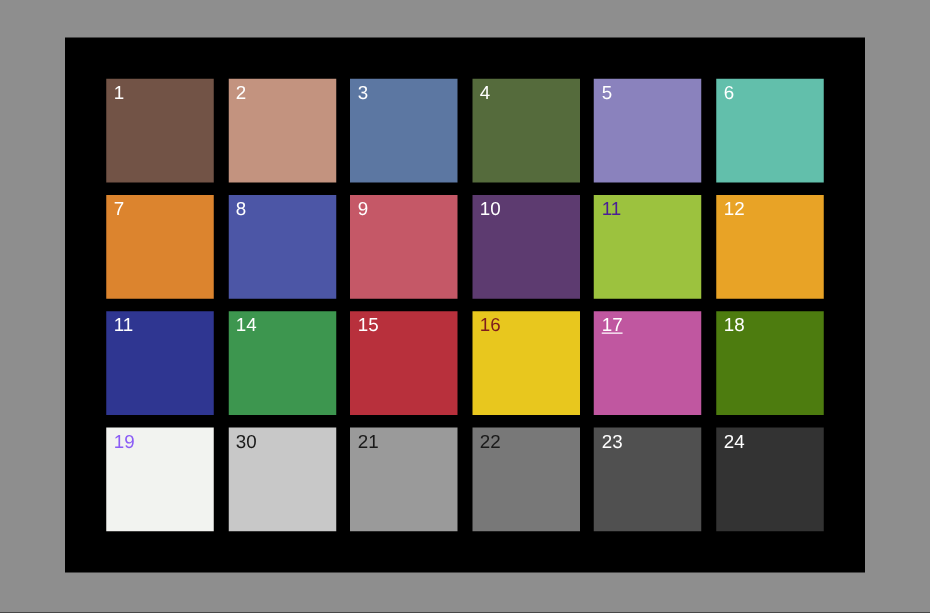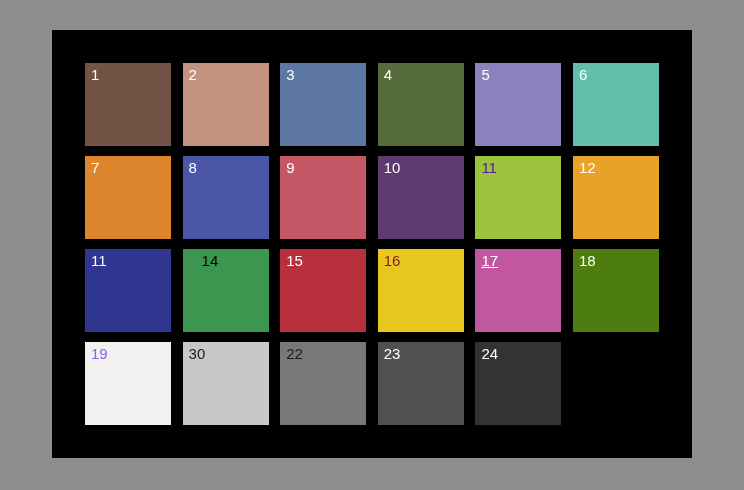--- a/index.html
+++ b/index.html
@@ -94,40 +94,43 @@
       <div class="patch" style="background: rgb(156, 194, 62);">
         <span class="patch-label" style="color: #4c1d95;">11</span>
       </div>
       <div class="patch" style="background: rgb(232, 163, 38);">
         <span class="patch-label" style="color: rgb(255, 255, 255);">12</span>
       </div>
       <div class="patch" style="background: rgb(47, 54, 145);">
         <span class="patch-label" style="color: rgb(255, 255, 255);">11</span>
       </div>
       <div class="patch" style="background: rgb(61, 150, 79);">
-        <span class="patch-label" style="color: #000000; margin-left: 13px;">14</span>
+        <span class="patch-label" style="color: #ffffff;">14</span>
       </div>
       <div class="patch" style="background: rgb(184, 48, 60);">
         <span class="patch-label" style="color: rgb(255, 255, 255);">15</span>
       </div>
       <div class="patch" style="background: rgb(232, 199, 30);">
         <span class="patch-label" style="color: #7f1d1d;">16</span>
       </div>
       <div class="patch" style="background: rgb(192, 87, 160);">
         <span class="patch-label" style="color: rgb(255, 255, 255); text-decoration: underline;">17</span>
       </div>
       <div class="patch" style="background: #4d7c0f;">
         <span class="patch-label" style="color: rgb(255, 255, 255);">18</span>
       </div>
       <div class="patch" style="background: rgb(242, 243, 240);">
         <span class="patch-label" style="color: #8b5cf6;">19</span>
       </div>
       <div class="patch" style="background: rgb(200, 200, 200);">
         <span class="patch-label" style="color: rgb(26, 26, 26);">30</span>
       </div>
+      <div class="patch" style="background: rgb(154, 154, 154);">
+        <span class="patch-label" style="color: rgb(26, 26, 26);">21</span>
+      </div>
       <div class="patch" style="background: rgb(120, 120, 120);">
         <span class="patch-label" style="color: rgb(26, 26, 26);">22</span>
       </div>
       <div class="patch" style="background: rgb(80, 80, 80);">
         <span class="patch-label" style="color: rgb(255, 255, 255);">23</span>
       </div>
       <div class="patch" style="background: rgb(51, 51, 51);">
         <span class="patch-label" style="color: rgb(255, 255, 255);">24</span>
       </div>
     </div>

